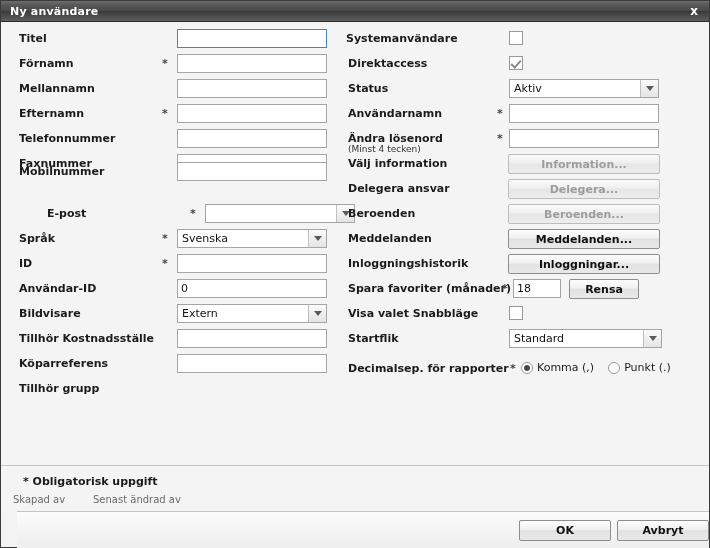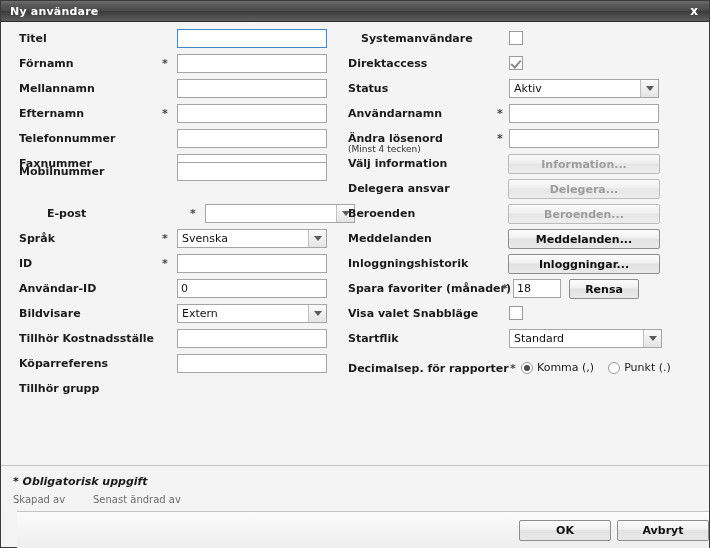--- a/index.html
+++ b/index.html
@@ -101,21 +101,21 @@
     display:flex;align-items:center;justify-content:center;cursor:pointer;
   }
   .btn.disabled{color:#9d9d9d;border-color:#bcbcbc;
     background:linear-gradient(to bottom,#fafafa 0%,#efefef 45%,#e6e6e6 50%,#ededed 100%);
     cursor:default;}
   
   .foot{
     position:absolute;left:0;right:0;top:464px;height:46px;
     border-top:1px solid #c4c4c4;background:#f4f4f4;box-sizing:border-box;
   }
-  .foot-req{position:absolute;left:12px;top:9px;font-weight:bold;font-size:11px;color:#1b1b1b;font-style:italic;}
+  .foot-req{position:absolute;left:22px;top:9px;font-weight:bold;font-size:11px;color:#1b1b1b;}
   .foot-meta{position:absolute;top:28px;font-size:10px;color:#6b6b6b;}
   .btnbar{
     position:absolute;left:16px;right:0;top:510px;height:36px;
     border-top:1px solid #c4c4c4;
     background:linear-gradient(to bottom,#fbfbfb,#eeeeee);
   }
   .btnbar .btn{top:8px;height:21px;}
 </style>
 </head>
 <body>
@@ -189,21 +189,21 @@
         <div class="row" style="top: 330px;">
           <div class="lbl" style="left: 18px;">Köparreferens</div>
           <input class="inp" type="text" style="left: 176px; width: 150px;">
         </div>
         <div class="row" style="top: 355px;">
           <div class="lbl" style="left: 18px;">Tillhör grupp</div>
         </div>
       </div>
     <div class="col col-right" id="col-right">
         <div class="row" style="top: 5px;">
-          <div class="lbl" style="left: 20px;">Systemanvändare</div>
+          <div class="lbl" style="left: 5px;">Systemanvändare</div>
           <div class="chk" style="left: 168px;"></div>
         </div>
         <div class="row" style="top: 30px;">
           <div class="lbl" style="left: 7px;">Direktaccess</div>
           <div class="chk on" style="left: 168px;"></div>
         </div>
         <div class="row" style="top: 55px;">
           <div class="lbl" style="left: 7px;">Status</div>
           <div class="sel" style="left: 168px; width: 150px;"><span>Aktiv</span><span class="arrow"></span></div>
         </div>

